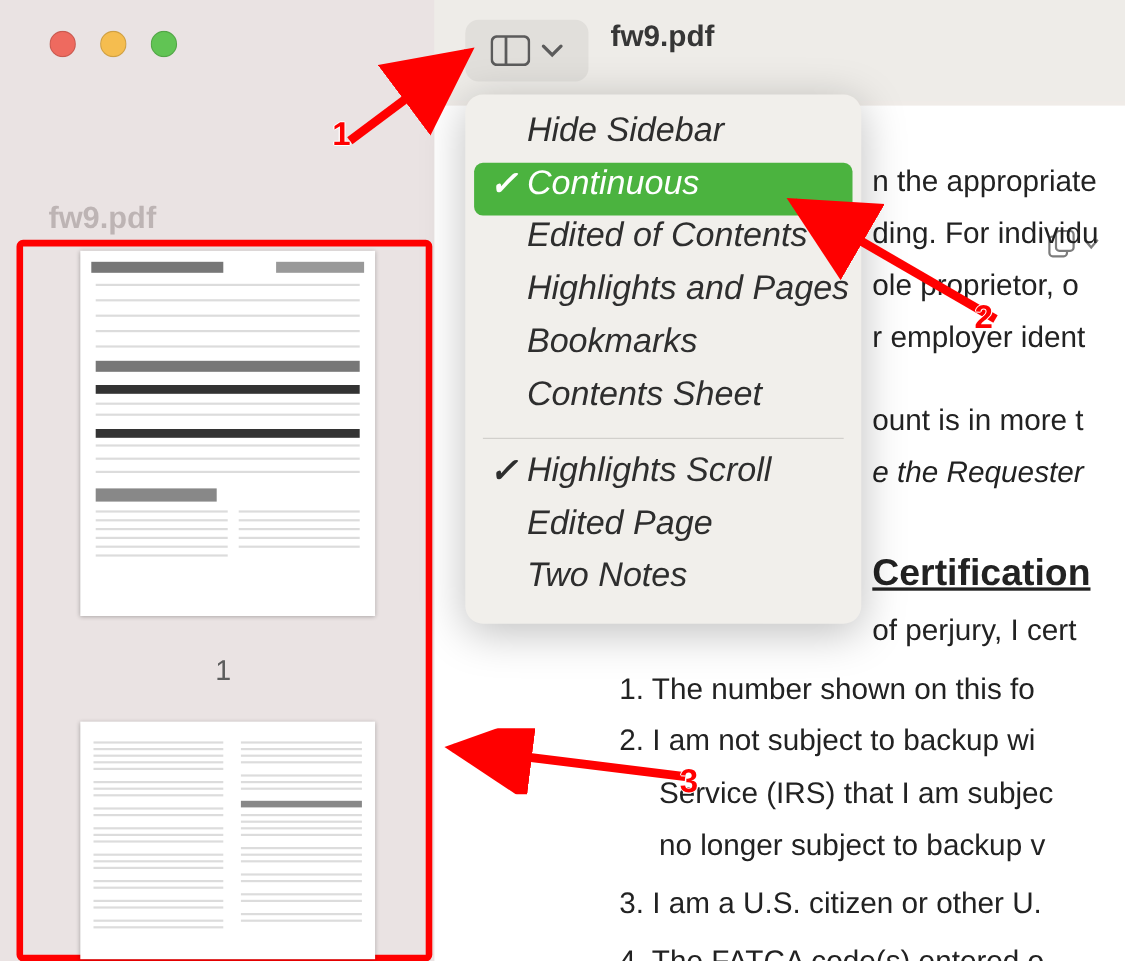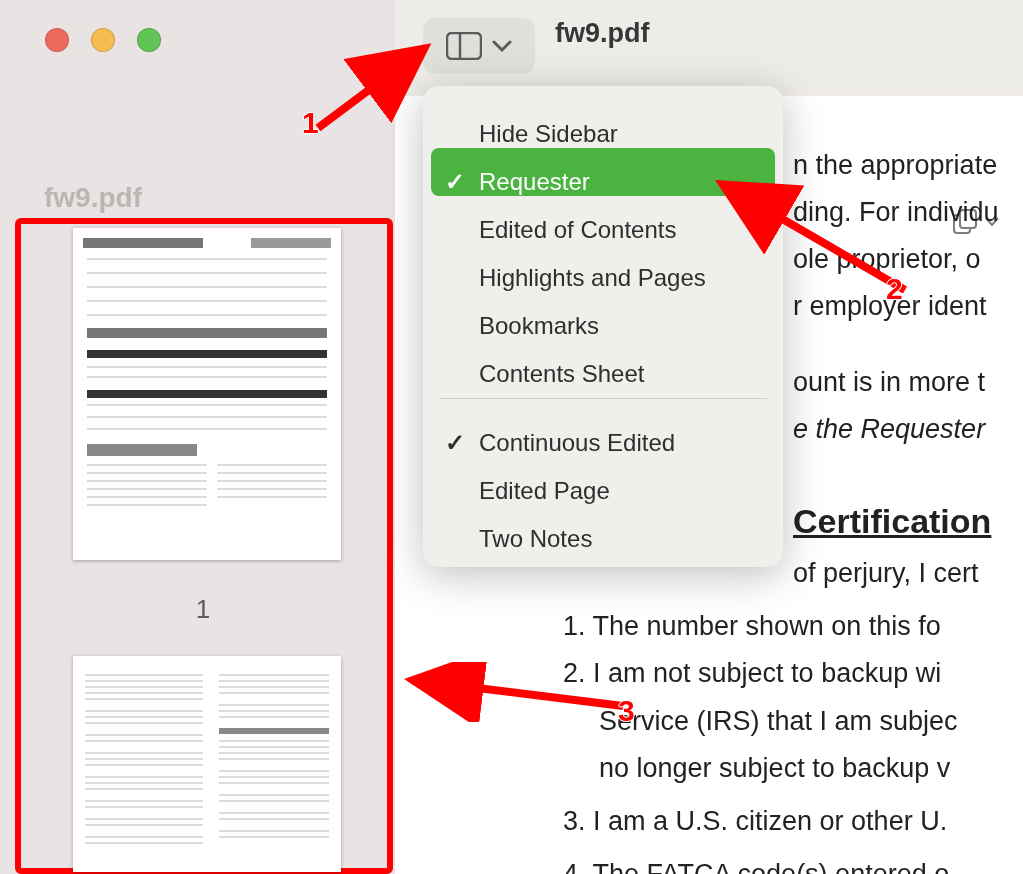--- a/index.html
+++ b/index.html
@@ -28,21 +28,21 @@
 
   .sidebar-btn { position: absolute; left: 28px; top: 18px; width: 112px; height: 56px; background: #e1dfdb; border-radius: 12px; display: flex; align-items: center; justify-content: center; gap: 10px; }
   .sidebar-btn svg.chev { width: 20px; height: 14px; }
 
   .file-info { position: absolute; left: 160px; top: 18px; }
   .file-title { font-size: 27px; font-weight: 700; color: #363636; }
   .file-sub { font-size: 25px; color: #8c8c8c; margin-top: 2px; }
 
   
   .menu { position: absolute; left: 423px; top: 86px; width: 360px; background: #f1efeb; border-radius: 16px; box-shadow: 0 8px 40px rgba(0,0,0,0.25); padding: 14px 8px; z-index: 50; }
-  .menu-item { position: relative; display: flex; align-items: flex-end; height: 48px; font-size: 24px; color: #2e2e2e; border-radius: 8px; padding-left: 48px; }
+  .menu-item { position: relative; display: flex; align-items: flex-start; height: 48px; font-size: 31px; color: #2e2e2e; border-radius: 8px; padding-left: 48px; font-style: italic; }
   .menu-item.selected { background: #4bb33f; color: #ffffff; font-weight: 500; }
   .menu-item .check { position: absolute; left: 14px; font-weight: 700; }
   .menu-sep { height: 1px; background: #cfcdc9; margin: 10px 8px; }
 
   
   .doc { position: absolute; left: 395px; top: 96px; right: 0; bottom: 0; padding: 0; font-size: 27px; line-height: 1.45; color: #222; background: #ffffff; }
   .doc-inner { position: absolute; left: 168px; top: 50px; right: -20px; }
   .doc-inner p { margin-bottom: 8px; white-space: nowrap; }
   .doc-inner .italic { font-style: italic; }
   .doc-inner .indent { padding-left: 36px; }
@@ -199,38 +199,38 @@
     </div>
   </div>
 </div>
 
 <div class="menu">
   <div class="menu-item">
     <span>Hide Sidebar</span>
   </div>
   <div class="menu-item selected">
     <span class="check">✓</span>
-    <span>Requester</span>
+    <span>Continuous</span>
   </div>
   <div class="menu-item">
     <span>Edited of Contents</span>
   </div>
   <div class="menu-item">
     <span>Highlights and Pages</span>
   </div>
   <div class="menu-item">
     <span>Bookmarks</span>
   </div>
   <div class="menu-item">
     <span>Contents Sheet</span>
   </div>
   <div class="menu-sep"></div>
   <div class="menu-item">
     <span class="check">✓</span>
-    <span>Continuous Edited</span>
+    <span>Highlights Scroll</span>
   </div>
   <div class="menu-item">
     <span>Edited Page</span>
   </div>
   <div class="menu-item">
     <span>Two Notes</span>
   </div>
 </div>
 
 <svg class="annotation" style="left:310px; top:40px;" width="140" height="100">

